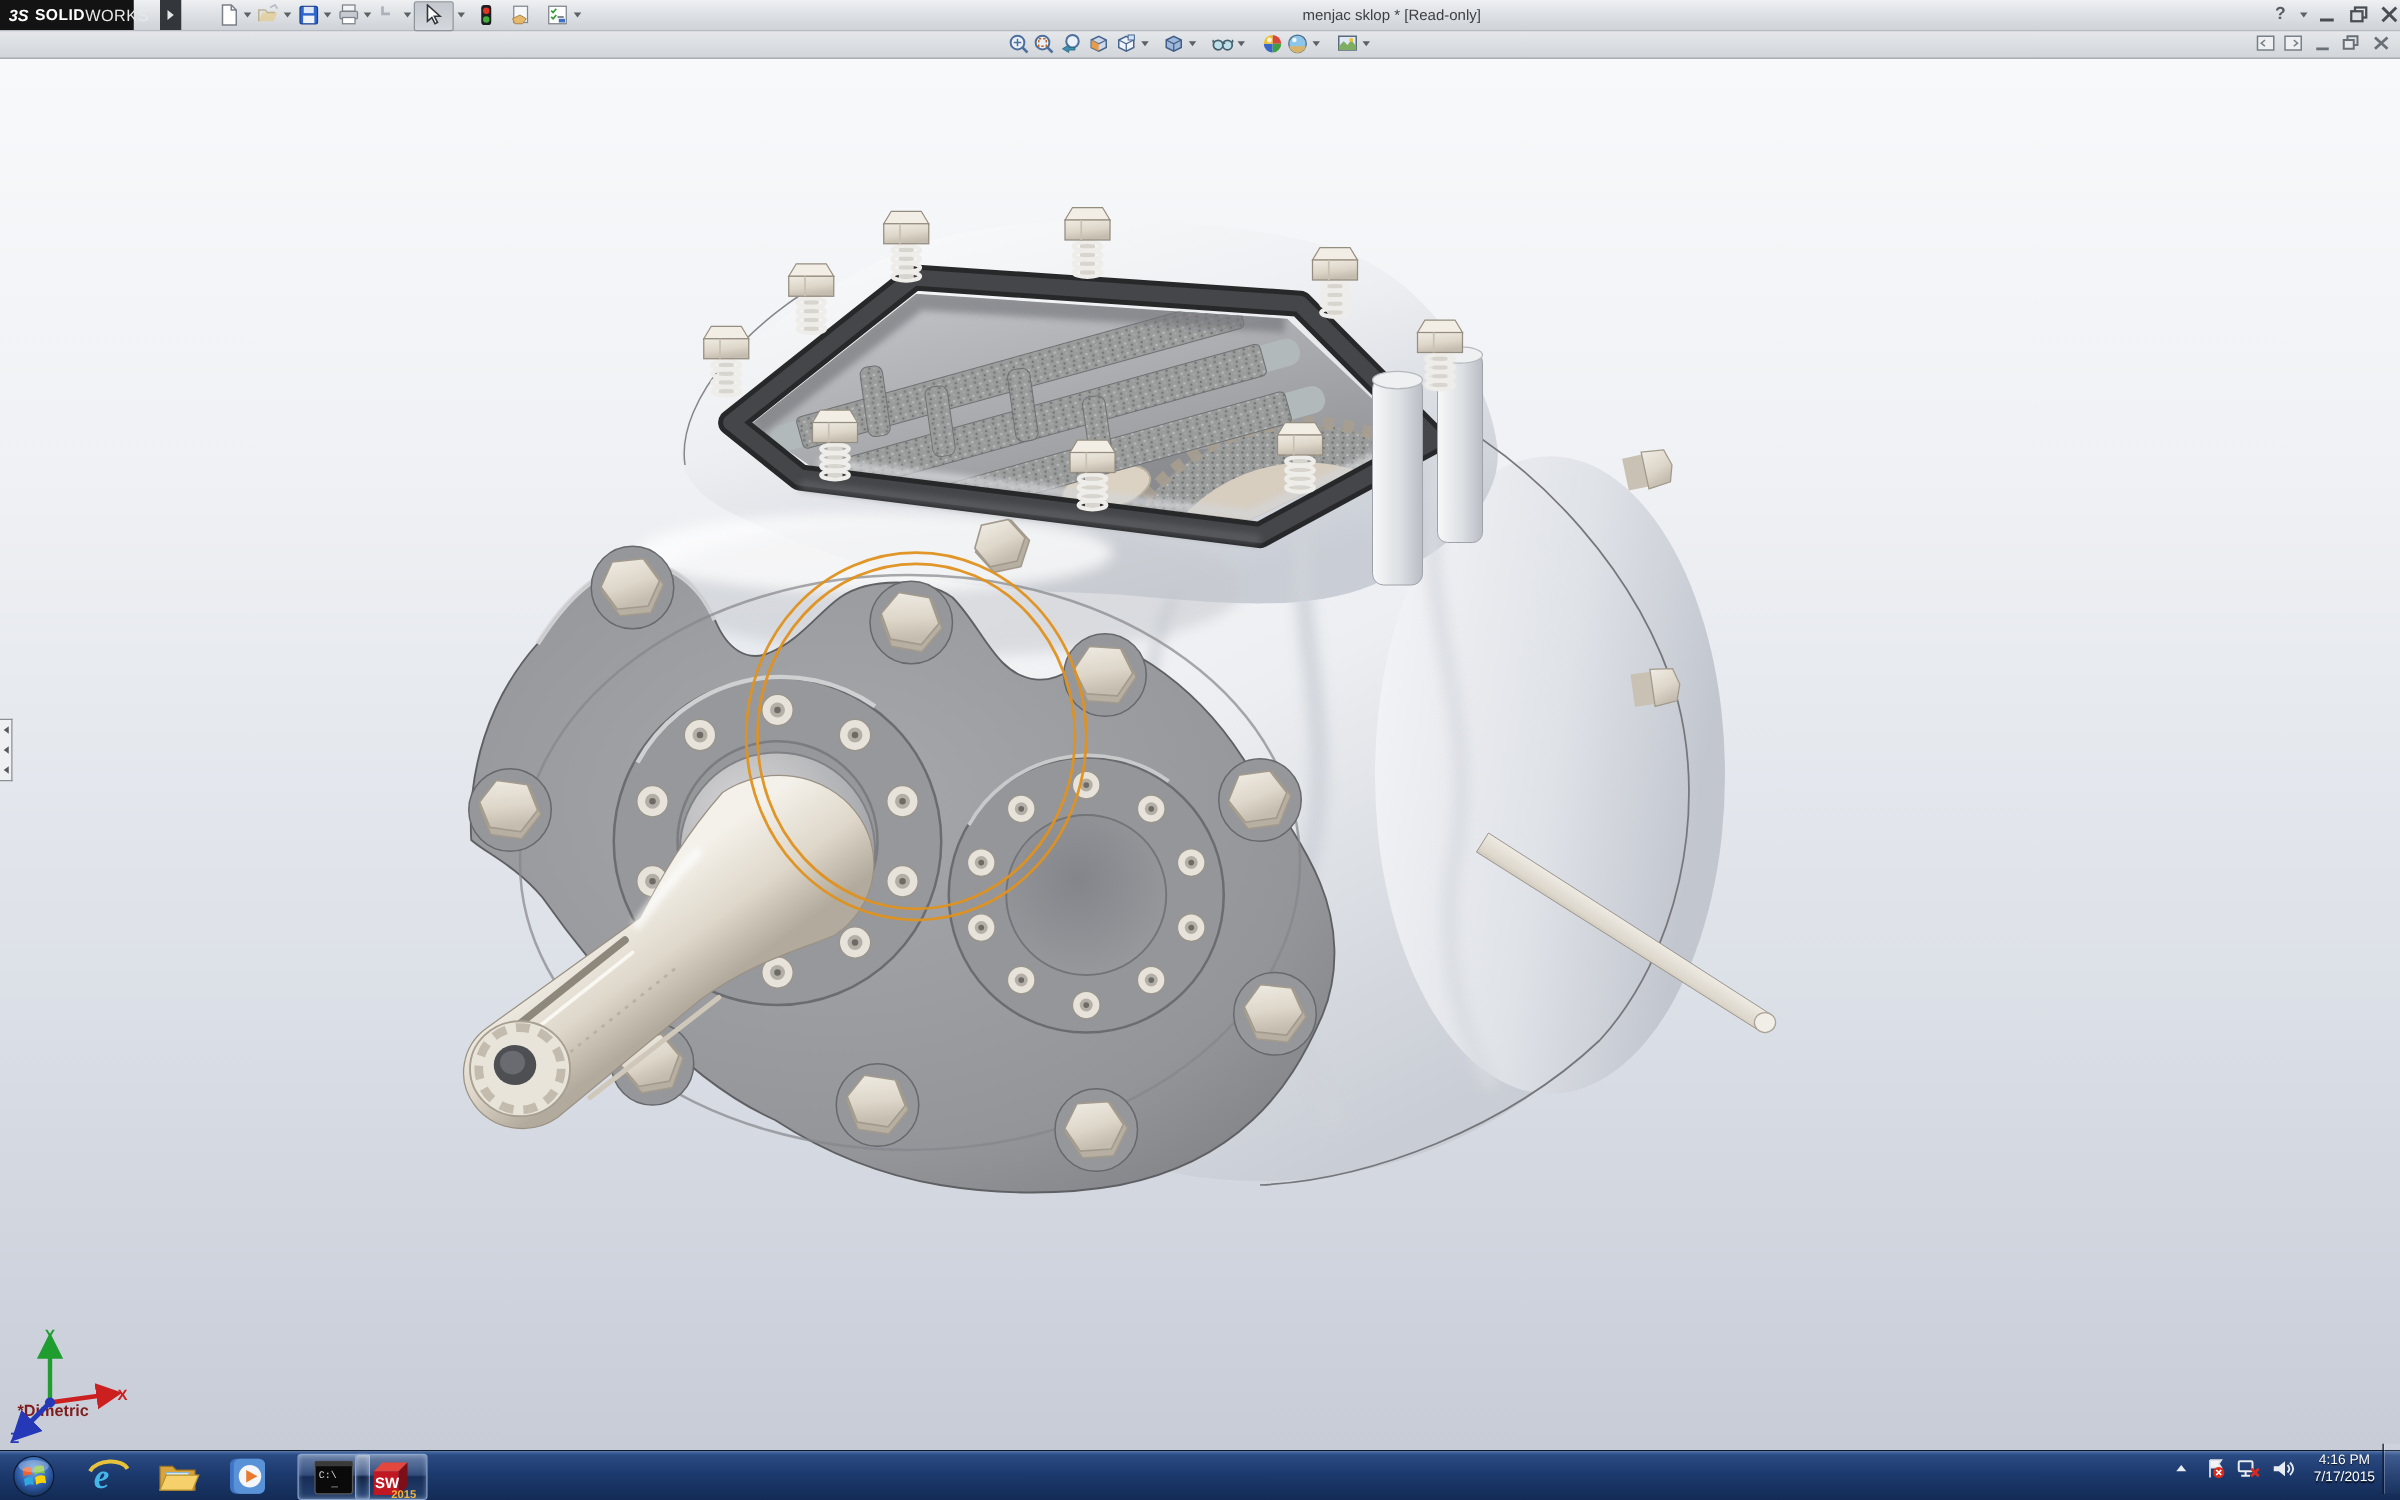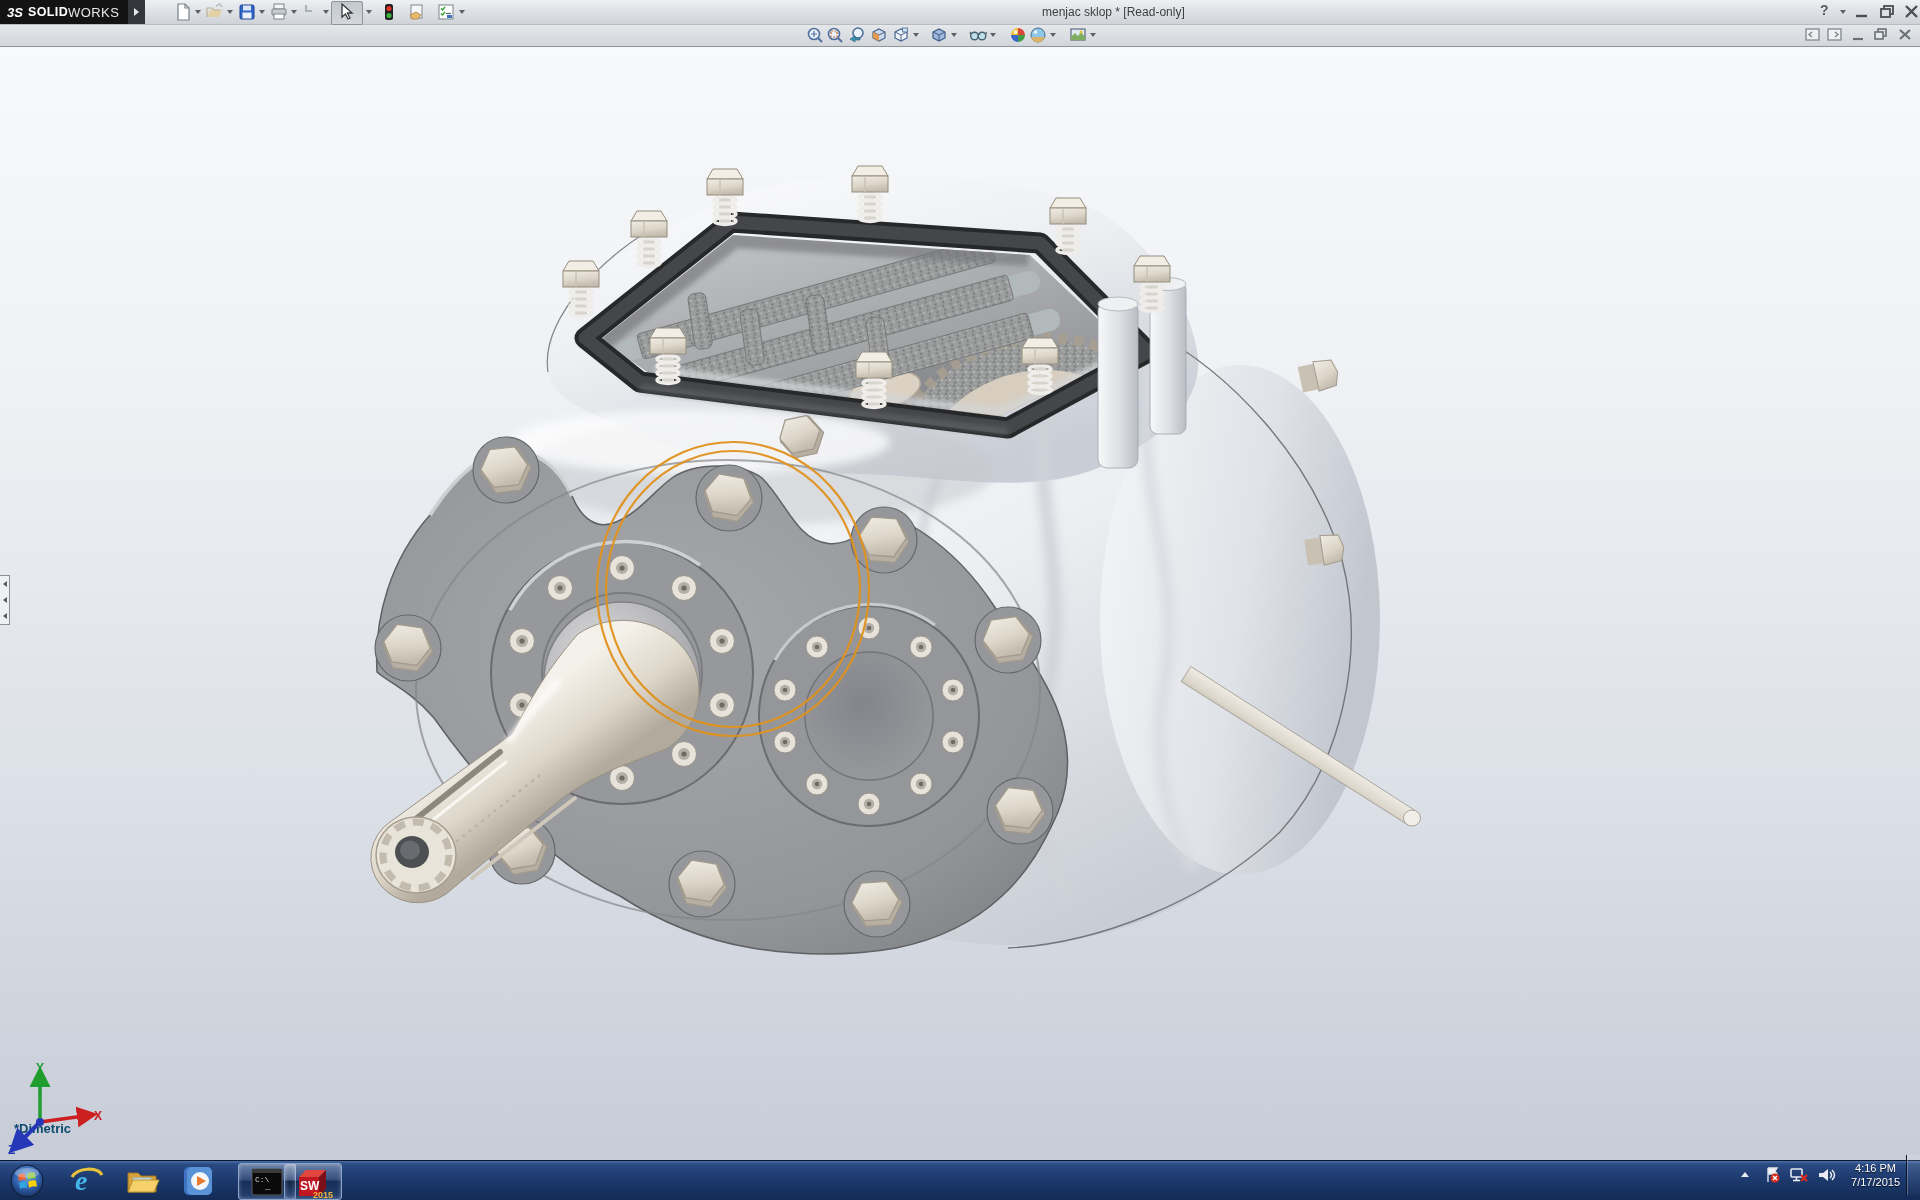--- a/index.html
+++ b/index.html
@@ -2,21 +2,21 @@
 <html><head>
 <meta charset="utf-8">
 <style>
   html,body{margin:0;padding:0;background:#222;}
   .screen{position:relative;width:1920px;height:1200px;overflow:hidden;
     font-family:"Liberation Sans",sans-serif;background:#fff;user-select:none;}
   
   .titlebar{position:absolute;left:0;top:0;width:1920px;height:24px;
     background:linear-gradient(180deg,#eef0f2 0%,#dcdfe3 55%,#cfd3d8 100%);
     border-bottom:1px solid #b8bcc2;z-index:30;}
-  .logo-block{position:absolute;left:0;top:0;width:128px;height:24px;background:#131313;
+  .logo-block{position:absolute;left:0;top:0;width:107px;height:24px;background:#131313;
     display:flex;align-items:center;padding-left:7px;box-sizing:border-box;color:#fff;}
   .brand-mark{font-style:italic;font-weight:bold;font-size:13px;margin-right:5px;}
   .brand-bold{font-weight:bold;font-size:12.5px;letter-spacing:.4px;}
   .brand-light{font-weight:normal;font-size:13px;letter-spacing:.4px;color:#e8e8e8;}
   .menu-expand{position:absolute;left:128px;top:0;width:17px;height:24px;background:#33363b;
     display:flex;align-items:center;justify-content:center;}
   .menu-expand .tri{width:0;height:0;border-left:5px solid #e6e6e6;border-top:4px solid transparent;border-bottom:4px solid transparent;}
   .tb-ico{position:absolute;top:3px;width:18px;height:18px;}
   .drop{position:absolute;top:10px;width:0;height:0;border-left:3.5px solid transparent;
     border-right:3.5px solid transparent;border-top:4px solid #5c6166;}
@@ -30,21 +30,21 @@
     background:linear-gradient(180deg,#e6e8eb,#d2d6da);border-bottom:1px solid #8f959d;z-index:29;}
   .hud-ico{position:absolute;top:2px;width:18px;height:18px;}
   .drop2{position:absolute;top:9px;width:0;height:0;border-left:3.5px solid transparent;
     border-right:3.5px solid transparent;border-top:4px solid #5c6166;}
   
   .viewport{position:absolute;left:0;top:46px;width:1920px;height:1114px;
     background:linear-gradient(180deg,#f8f9fb 0%,#eff1f4 30%,#dde1e8 65%,#c7ccd7 100%);z-index:1;}
   .left-tab{position:absolute;left:0;top:575px;width:9px;height:48px;background:#eef0f2;
     border:1px solid #8a9097;border-left:none;z-index:5;display:flex;flex-direction:column;justify-content:space-around;align-items:center;}
   .left-tab .a{width:0;height:0;border-right:4px solid #555a60;border-top:3px solid transparent;border-bottom:3px solid transparent;}
-  .orient-label{position:absolute;left:14px;top:1121px;font-size:13px;font-weight:bold;color:#0c4a6e;z-index:6;}
+  .orient-label{position:absolute;left:14px;top:1121px;font-size:13px;font-weight:bold;color:#7f1d1d;z-index:6;}
   .triad{position:absolute;left:4px;top:1058px;z-index:6;}
   
   .taskbar{position:absolute;left:0;top:1160px;width:1920px;height:40px;z-index:40;
     background:linear-gradient(180deg,#39movie 0,#000 0);  
     background:linear-gradient(180deg,#4a6ea8 0%,#2a4a82 8%,#1d3a6e 45%,#122a54 100%);
     border-top:1px solid #0a1832;}
   .tb-btn{position:absolute;top:2px;height:35px;border-radius:3px;display:flex;align-items:center;justify-content:center;}
   .tb-btn.active{border:1px solid #8aa6cf;background:linear-gradient(180deg,rgba(255,255,255,.30),rgba(255,255,255,.10) 45%,rgba(0,0,0,.18) 50%,rgba(90,130,190,.25));box-shadow:inset 0 0 4px rgba(255,255,255,.35);}
   .tray{position:absolute;right:0;top:0;height:28px;display:flex;align-items:center;}
   .clock{color:#fff;font-size:11px;text-align:center;line-height:14px;text-shadow:0 1px 1px rgba(0,0,0,.8);margin-right:6px;}

